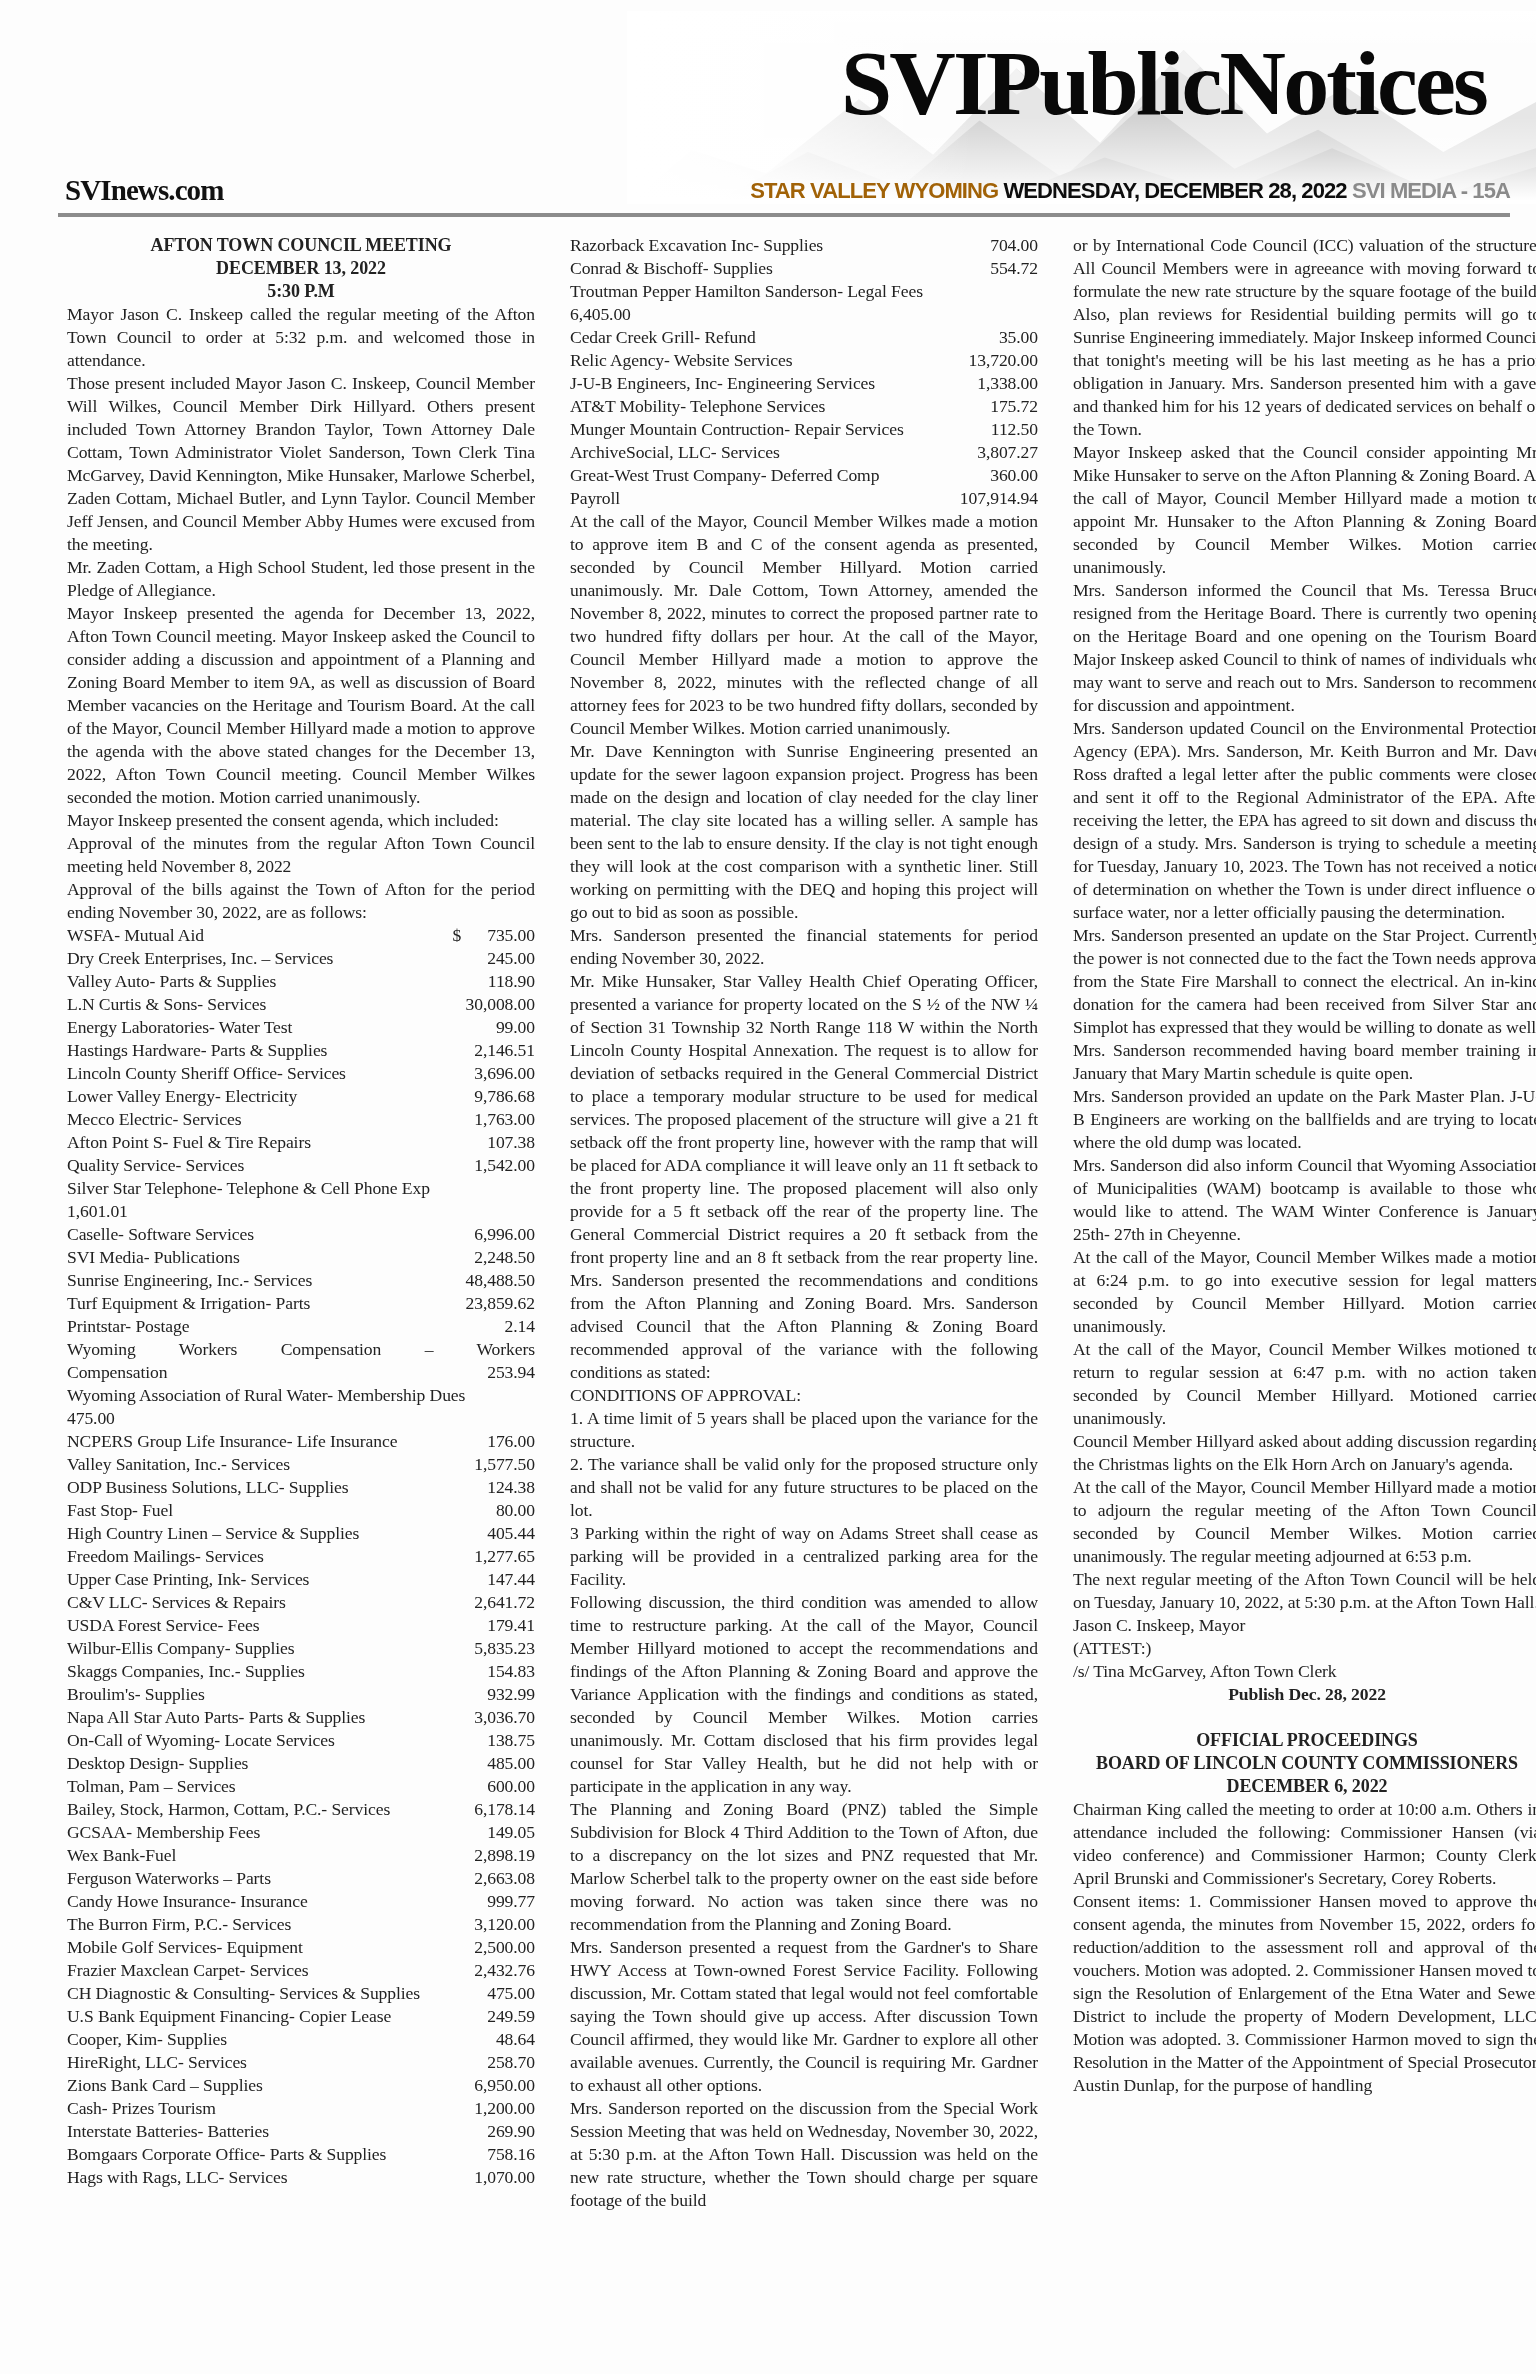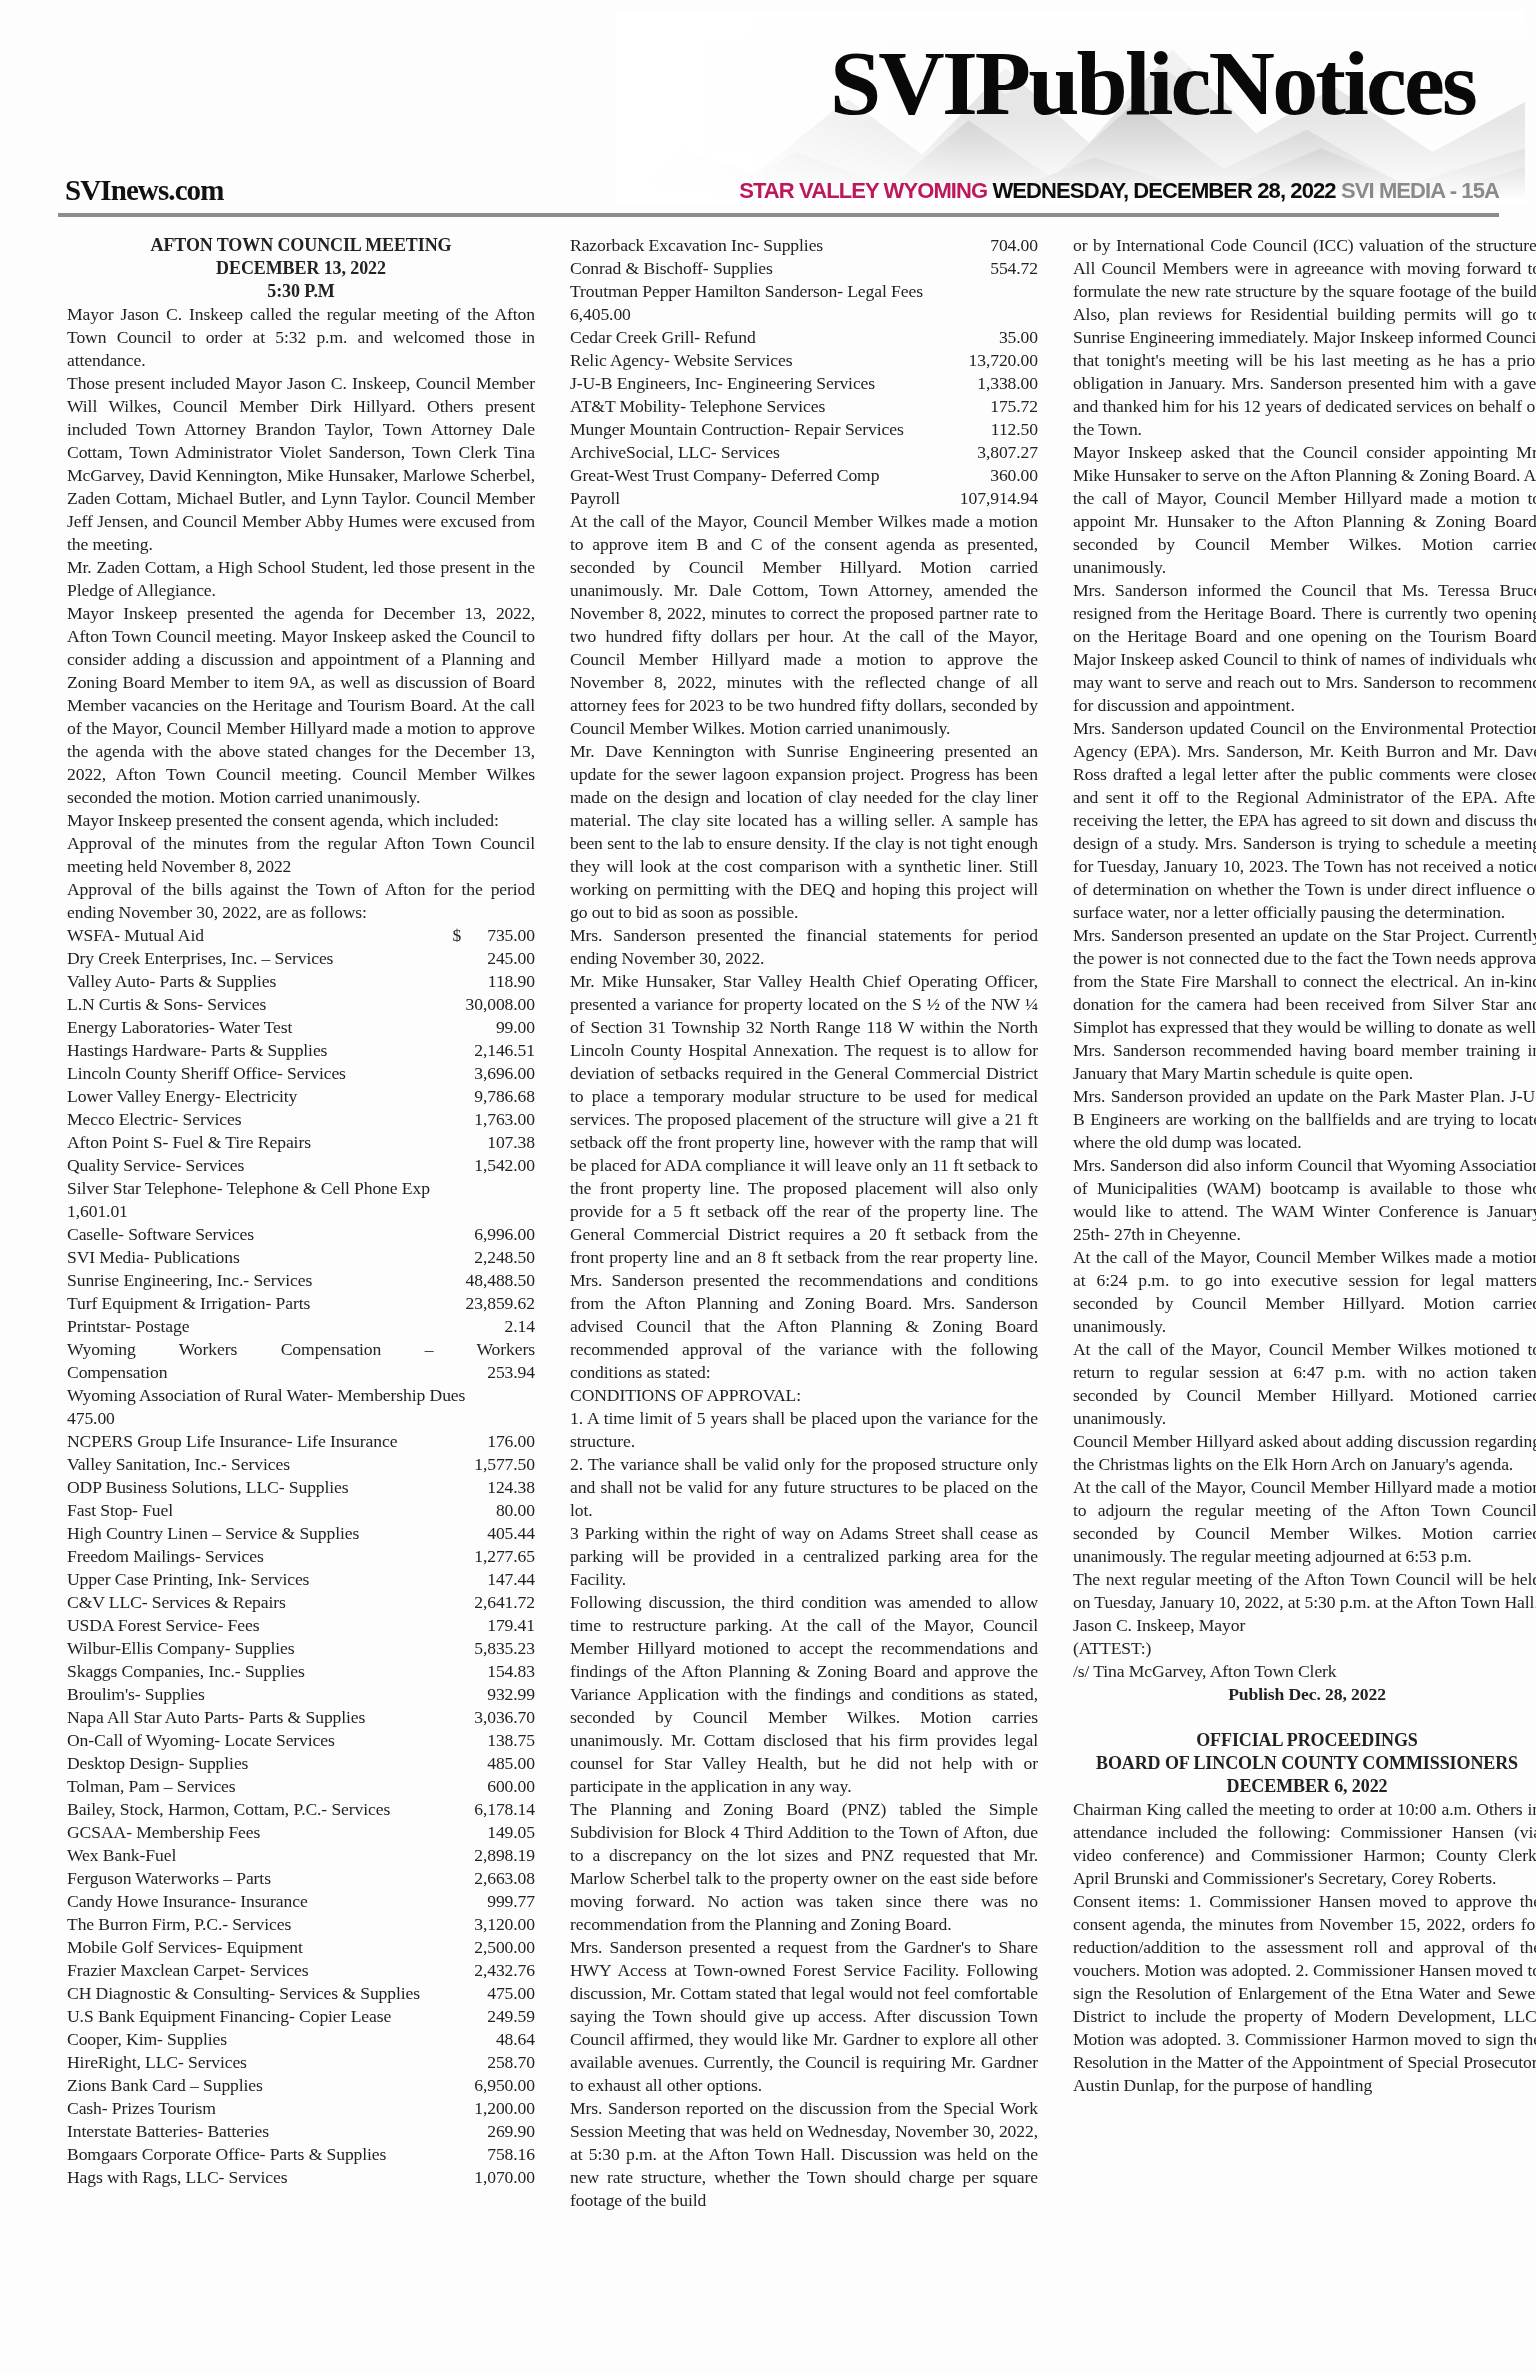--- a/index.html
+++ b/index.html
@@ -1,34 +1,34 @@
 <!DOCTYPE html>
 <html style="font-size:15px"><head>
 <meta charset="utf-8">
 <style>
   html,body{margin:0;padding:0;background:#ffffff;}
   body{width:1536px;height:2375px;font-family:"Liberation Serif",serif;color:#222;}
   .page{position:relative;width:1536px;height:2375px;overflow:hidden;background:#fdfdfd;}
 
   
-  header{position:absolute;top:0;left:0;right:11px;height:230px;}
+  header{position:absolute;top:0;left:0;right:0;height:230px;}
   .mountain-art{position:absolute;top:11px;right:0;width:909px;height:193px;}
   .mountain-art svg{display:block;width:100%;height:100%;}
   .mountain-fade{position:absolute;inset:0;
     background:linear-gradient(to right,#ffffff 0%,rgba(255,255,255,0.85) 12%,rgba(255,255,255,0) 38%),
                linear-gradient(to top,#ffffff 2%,rgba(255,255,255,0) 45%),
                linear-gradient(to bottom,#ffffff 0%,rgba(255,255,255,0) 22%);}
   .masthead-title{position:absolute;top:37px;right:50px;margin:0;
     font-family:"Liberation Serif",serif;font-weight:700;font-size:92px;line-height:1;
     letter-spacing:-2.8px;word-spacing:-0.22em;color:#090909;white-space:nowrap;}
   .header-row{position:absolute;left:65px;right:26px;top:174px;display:flex;
     justify-content:space-between;align-items:center;}
   .site{font-family:"Liberation Serif",serif;font-weight:700;font-size:29px;letter-spacing:-0.9px;color:#111;}
   .dateline{font-family:"Liberation Sans",sans-serif;font-size:22px;letter-spacing:-0.9px;white-space:nowrap;}
-  .dateline .loc{color:#be185d;font-weight:700;}
+  .dateline .loc{color:#a16207;font-weight:700;}
   .dateline .date{color:#0d0d0d;font-weight:700;}
   .dateline .edition{color:#8a8a8a;font-weight:700;}
   .rule{position:absolute;left:58px;right:26px;top:213px;height:3.7px;background:#8c8c8c;}
 
   
   .cols{position:absolute;top:234px;left:67px;display:flex;gap:35px;height:2133px;overflow:hidden;}
   .col{width:468px;flex:0 0 468px;overflow:hidden;}
   .para{font-size:17.6px;line-height:23px;text-align:justify;letter-spacing:-0.1px;}
   .pj{text-align:justify;text-align-last:justify;}
   .rightb{text-align:center;font-weight:700;}

